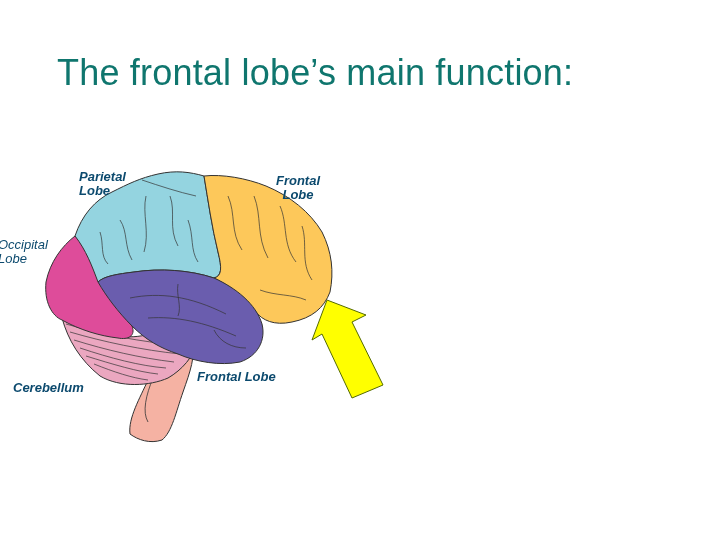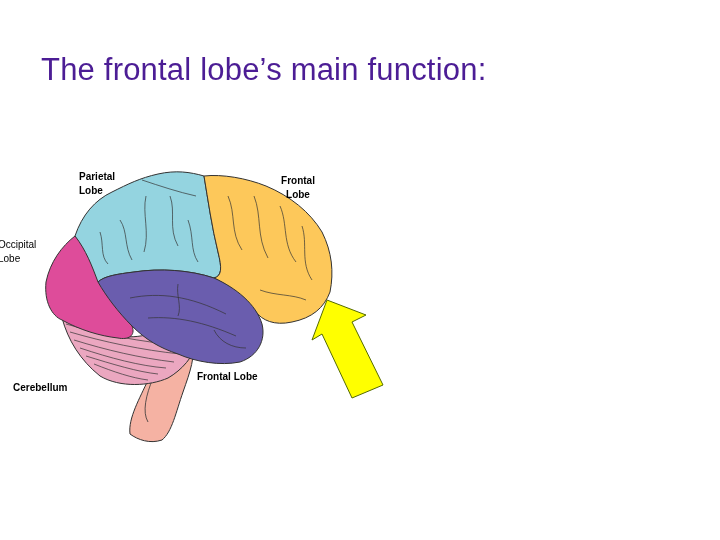--- a/index.html
+++ b/index.html
@@ -1,28 +1,29 @@
 <!DOCTYPE html>
 <html><head>
   <meta charset="utf-8">
   <style>
     html, body { margin: 0; padding: 0; background: #ffffff; }
     body { width: 720px; height: 540px; position: relative; overflow: hidden; }
     .slide-title {
-      position: absolute; left: 41px; top: 52px;
+      position: absolute; left: 57px; top: 52px;
       font-family: "Liberation Sans", "DejaVu Sans", sans-serif;
-      font-size: 31px; font-weight: normal; color: #4c1d95; letter-spacing: 0.2px;
+      font-size: 36px; font-weight: normal; color: #0f766e; letter-spacing: 0.2px;
       white-space: nowrap;
     }
     .diagram { position: absolute; left: 0; top: 0; width: 720px; height: 540px; }
     .lbl {
       position: absolute;
       font-family: "Liberation Sans", "DejaVu Sans", sans-serif;
-      font-weight: bold; font-size: 10px; line-height: 14px; color: #000000;
+      font-weight: bold; font-size: 13px; line-height: 14px; color: #0c4a6e;
       white-space: nowrap;
+      font-style: italic;
     }
     .lbl.right { text-align: center; }
   </style>
 </head>
 <body>
 
 <div class="slide-title">The frontal lobe’s main function:</div>
 
 <svg class="diagram" viewBox="0 0 720 540" xmlns="http://www.w3.org/2000/svg">
 

